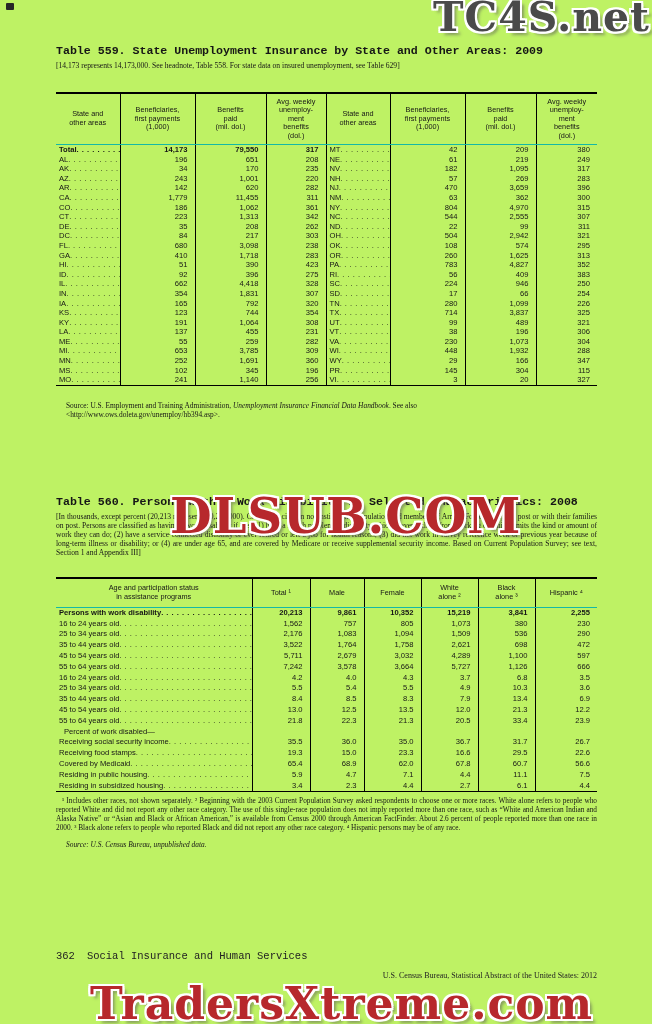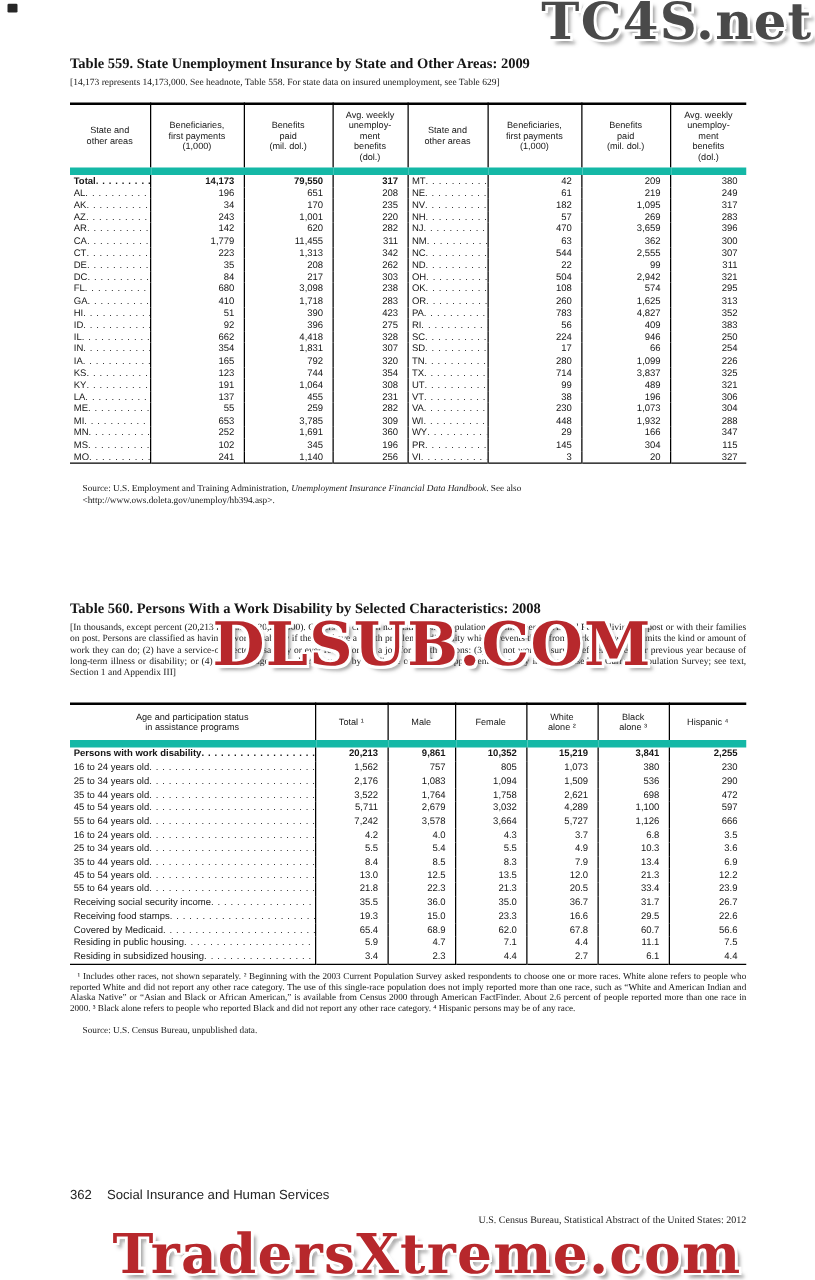--- a/index.html
+++ b/index.html
@@ -1,56 +1,56 @@
 <!DOCTYPE html>
 <html><head>
 <meta charset="utf-8">
 <style>
   html,body{margin:0;padding:0;background:#9a9a9a;}
-  .page{position:relative;width:652px;height:1024px;background:#ffffff;overflow:hidden;margin:0 auto;color:#161616;}
+  .page{position:relative;width:652px;height:1024px;background:#bef264;overflow:hidden;margin:0 auto;color:#161616;}
   .artifact{position:absolute;left:6px;top:3px;width:8px;height:7px;background:#262626;border-radius:1px;}
 
   
   .wm{position:absolute;font-weight:bold;white-space:nowrap;z-index:20;font-family:"DejaVu Serif",serif;}
   .wm-top{top:-7px;right:2px;font-size:41px;color:#4a4a4a;letter-spacing:1px;
     text-shadow:-2px -2px 0 #fff,2px -2px 0 #fff,-2px 2px 0 #fff,2px 2px 0 #fff,-2px 0 0 #fff,2px 0 0 #fff,0 -2px 0 #fff,0 2px 0 #fff,4px 4px 3px rgba(90,90,90,.55);}
   .wm-mid{top:488px;left:170px;font-size:48px;color:#b7282c;letter-spacing:1px;
     text-shadow:-2px -2px 0 #fff,2px -2px 0 #fff,-2px 2px 0 #fff,2px 2px 0 #fff,-2px 0 0 #fff,2px 0 0 #fff,0 -2px 0 #fff,0 2px 0 #fff,4px 4px 3px rgba(90,90,90,.55);}
   .wm-bottom{top:978px;left:90px;font-size:44px;color:#b7282c;letter-spacing:1px;
     text-shadow:-2px -2px 0 #fff,2px -2px 0 #fff,-2px 2px 0 #fff,2px 2px 0 #fff,-2px 0 0 #fff,2px 0 0 #fff,0 -2px 0 #fff,0 2px 0 #fff,4px 4px 3px rgba(90,90,90,.55);}
 
   .content{position:absolute;left:56px;top:44px;width:541px;}
-  .t-title{font-family:Liberation Serif, serif;font-weight:bold;font-size:11.6px;line-height:13px;margin:0 0 4px 0;}
-  .headnote{font-family:"Liberation Serif",serif;font-size:7.6px;line-height:9px;margin:0 0 12px 0;}
+  .t-title{font-family:Liberation Mono, monospace;font-weight:bold;font-size:11.6px;line-height:13px;margin:0 0 4px 0;}
+  .headnote{font-family:"Liberation Serif",serif;font-size:7.6px;line-height:9px;margin:0 0 22px 0;}
   .headnote.justify{text-align:justify;margin:3px 0 20px 0;}
 
   table.tbl{border-collapse:collapse;table-layout:fixed;width:541px;border-top:2px solid #000;border-bottom:1.2px solid #000;}
-  .tbl th{border-bottom:6px solid #14b8a6;font-weight:normal;font-family:"Liberation Sans",sans-serif;
+  .tbl th{border-bottom:1px solid #14b8a6;font-weight:normal;font-family:"Liberation Sans",sans-serif;
           font-size:7.3px;line-height:8.6px;white-space:pre-line;text-align:center;vertical-align:middle;padding:2px 1px;}
   .tbl td{font-family:"Liberation Sans",sans-serif;font-size:7.6px;padding:0;vertical-align:middle;}
   .tbl td:nth-child(n+2),.tbl th:nth-child(n+2){border-left:1px solid #000;}
   .tbl559 th{height:46px;}
   .tbl559 td{height:9.6px;line-height:9.6px;}
   .tbl560 th{height:24px;}
   .tbl560 td{height:10.8px;line-height:10.8px;}
   td.num{text-align:right;padding-right:7px;}
   td.bold,td.num.bold{font-weight:bold;}
   .sflex{display:flex;overflow:hidden;padding-left:3px;}
   .sflex .lbl{white-space:nowrap;}
   .dots{flex:1;overflow:hidden;white-space:nowrap;color:#161616;}
   .dots::before{content:". . . . . . . . . . . . . . . . . . . . . . . . . . . . . . . . . . . . . . . .";letter-spacing:.5px;}
   .sflex.section{padding-left:8px;}
 
   .t-source{font-family:"Liberation Serif",serif;font-size:7.4px;line-height:9px;margin-top:15px;padding-left:10px;}
   .t-source .src2{padding-left:0;}
   .block560{margin-top:76px;}
   .footnotes{font-family:"Liberation Serif",serif;font-size:7.3px;line-height:8.7px;text-align:justify;margin-top:5px;text-indent:6px;}
-  .src560{font-family:"Liberation Serif",serif;font-size:7.4px;margin-top:2px;padding-left:10px;}
-
-  .footer{position:absolute;left:56px;top:950px;font-family:Liberation Sans, sans-serif;font-size:10.5px;color:#222;text-align:center;}
+  .src560{font-family:"Liberation Serif",serif;font-size:7.4px;margin-top:2px;padding-left:10px;font-style:italic;}
+
+  .footer{position:absolute;left:56px;top:950px;font-family:Liberation Mono, monospace;font-size:10.5px;color:#222;text-align:center;}
   .footer .pg{margin-right:12px;}
   .footer-source{position:absolute;right:55px;top:971px;font-family:"Liberation Serif",serif;font-size:8px;color:#222;}
 </style>
 </head>
 <body>
 
 <div class="page">
   <div class="artifact"></div>
 
   <div class="wm wm-top">TC4S.net</div>
@@ -220,20 +220,40 @@
                 <span class="dots"></span>
               </div>
             </td>
             <td class="num">63</td>
             <td class="num">362</td>
             <td class="num">300</td>
           </tr>
           <tr>
             <td class="stub">
               <div class="sflex">
+                <span class="lbl">CO</span>
+                <span class="dots"></span>
+              </div>
+            </td>
+            <td class="num">186</td>
+            <td class="num">1,062</td>
+            <td class="num">361</td>
+            <td class="stub">
+              <div class="sflex">
+                <span class="lbl">NY</span>
+                <span class="dots"></span>
+              </div>
+            </td>
+            <td class="num">804</td>
+            <td class="num">4,970</td>
+            <td class="num">315</td>
+          </tr>
+          <tr>
+            <td class="stub">
+              <div class="sflex">
                 <span class="lbl">CT</span>
                 <span class="dots"></span>
               </div>
             </td>
             <td class="num">223</td>
             <td class="num">1,313</td>
             <td class="num">342</td>
             <td class="stub">
               <div class="sflex">
                 <span class="lbl">NC</span>
@@ -765,20 +785,33 @@
               </div>
             </td>
             <td class="num">21.8</td>
             <td class="num">22.3</td>
             <td class="num">21.3</td>
             <td class="num">20.5</td>
             <td class="num">33.4</td>
             <td class="num">23.9</td>
           </tr>
           <tr>
+            <td>
+              <div class="sflex section">
+                <span class="lbl">Percent of work disabled—</span>
+              </div>
+            </td>
+            <td class="num"></td>
+            <td class="num"></td>
+            <td class="num"></td>
+            <td class="num"></td>
+            <td class="num"></td>
+            <td class="num"></td>
+          </tr>
+          <tr>
             <td class="stub">
               <div class="sflex">
                 <span class="lbl">Receiving social security income</span>
                 <span class="dots"></span>
               </div>
             </td>
             <td class="num">35.5</td>
             <td class="num">36.0</td>
             <td class="num">35.0</td>
             <td class="num">36.7</td>

